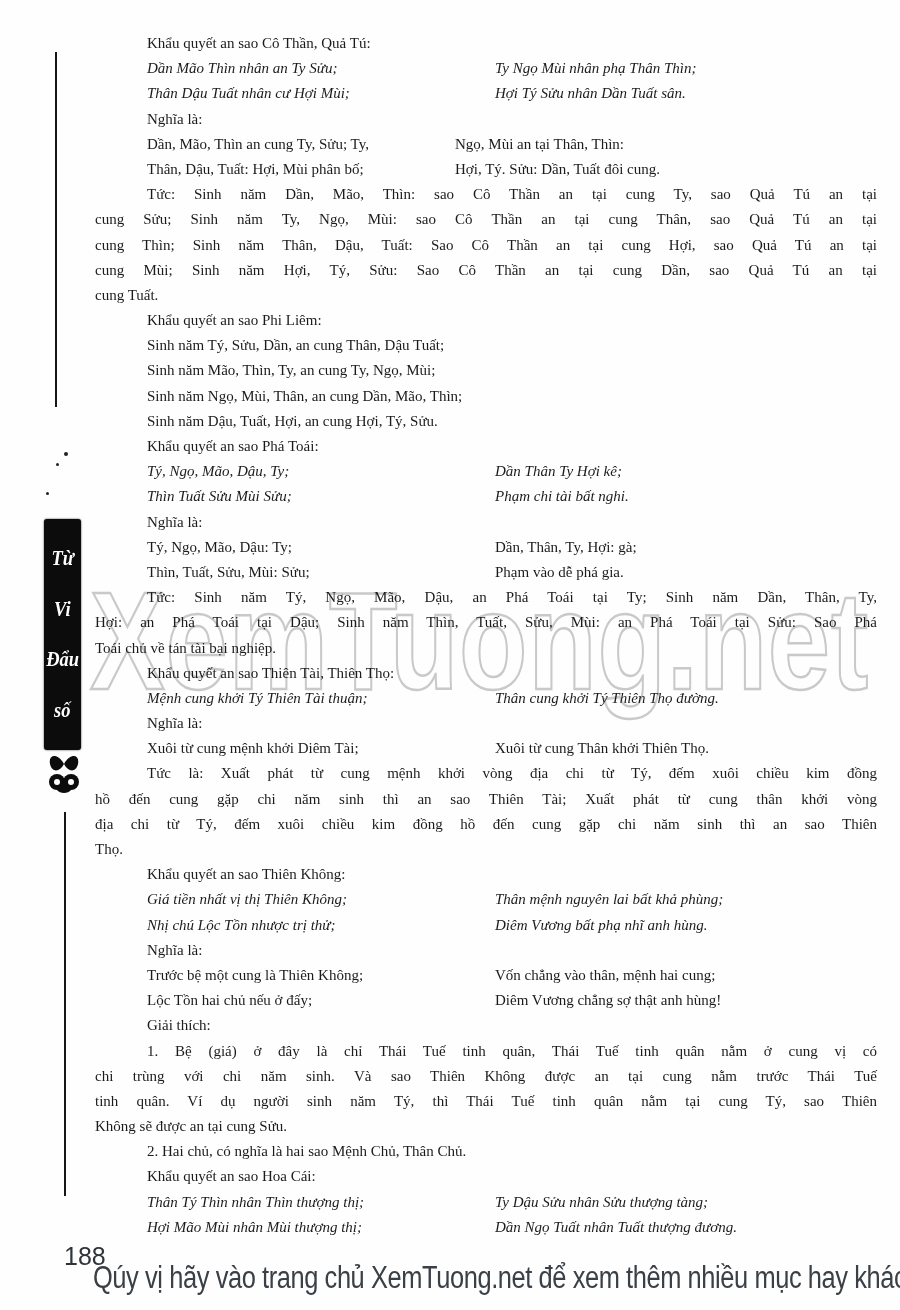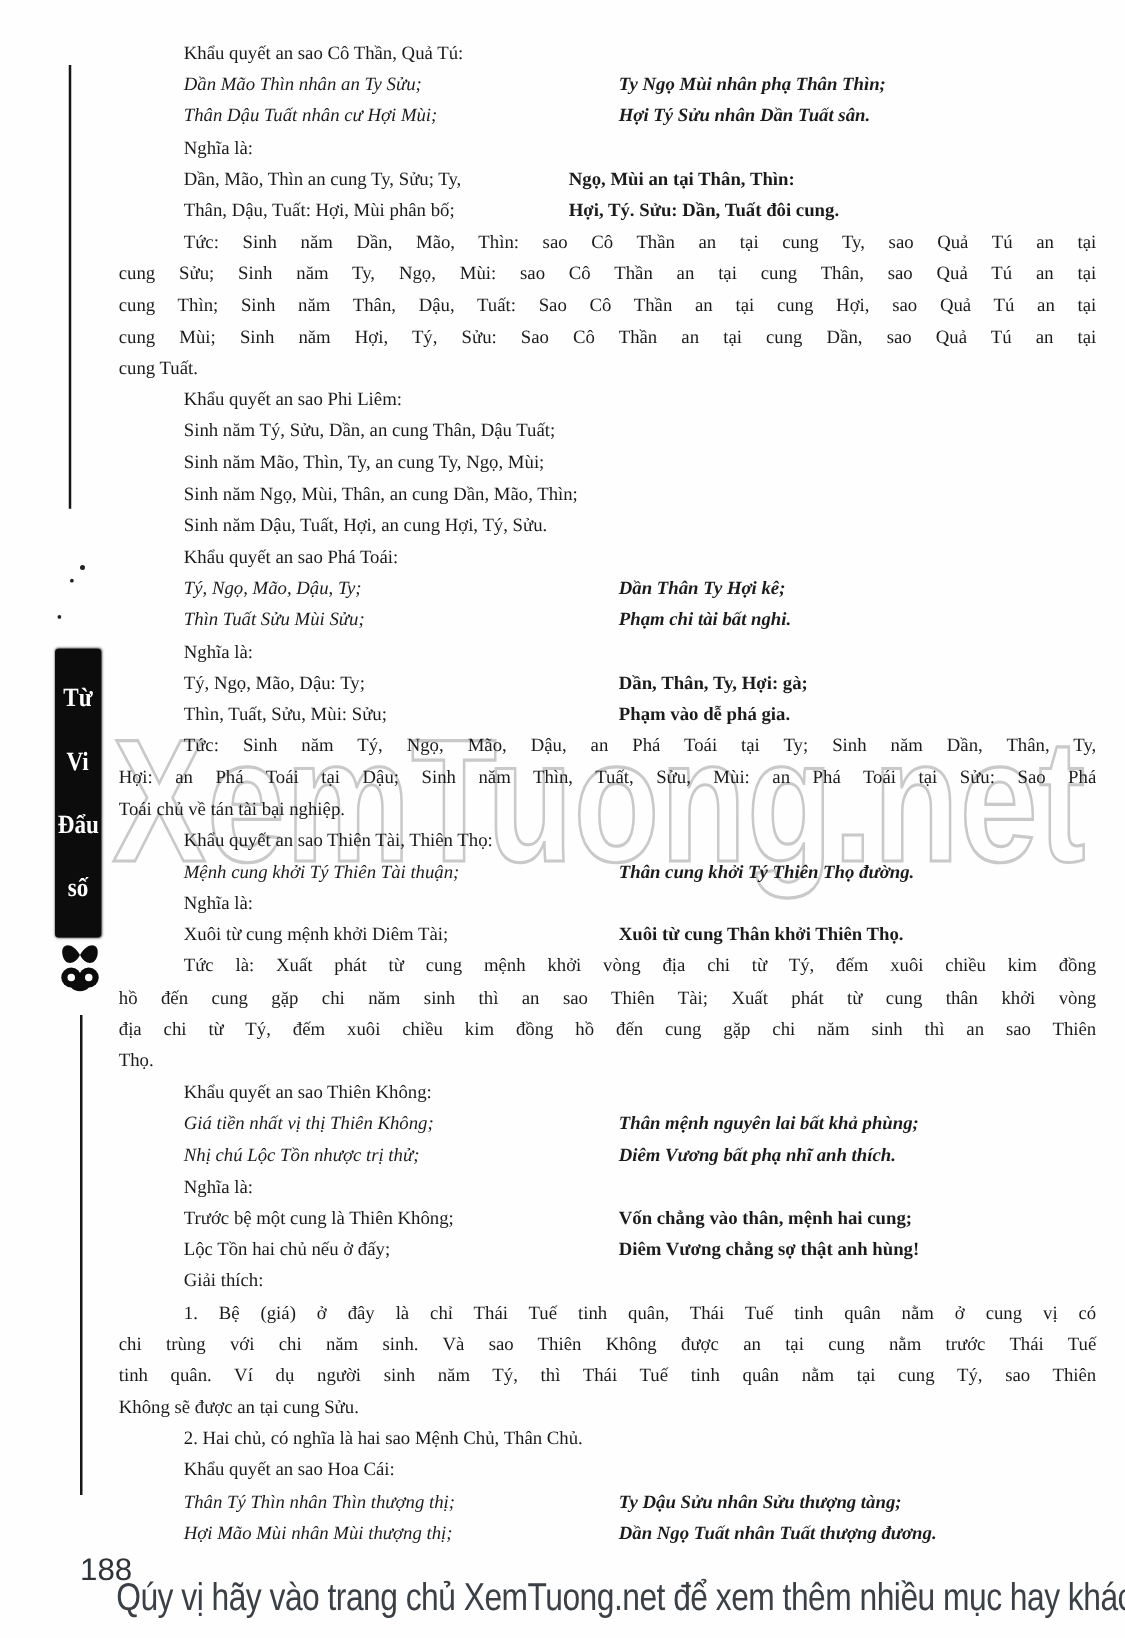--- a/index.html
+++ b/index.html
@@ -16,40 +16,41 @@
   .speck{position:absolute;background:#222;border-radius:50%;}
   .sp1{left:64px;top:452px;width:4px;height:4px;}
   .sp2{left:56px;top:463px;width:3px;height:3px;}
   .sp3{left:46px;top:492px;width:3px;height:3px;}
   
   .banner{
     position:absolute;left:44px;top:519px;width:37px;height:231px;
     background:#0c0c0c;border-radius:3px;
     display:flex;flex-direction:column;align-items:center;justify-content:space-evenly;
     box-shadow:0 0 2px #333;
+    font-style:italic;
   }
   .banner .ch{
     color:#fff;font-weight:bold;font-size:21px;line-height:21px;
     transform:scaleX(.88);white-space:nowrap;
   }
   .ornament{position:absolute;left:46px;top:752px;width:36px;height:42px;}
   
   .watermark{
     position:absolute;left:90px;top:566px;z-index:1;
     font-family:"Liberation Sans","DejaVu Sans",sans-serif;
     font-weight:bold;font-size:140px;line-height:150px;white-space:nowrap;
     color:transparent;-webkit-text-stroke:2.5px #c9c9c9;
     transform:scaleX(.80);transform-origin:left top;letter-spacing:1px;
   }
   
   .main{position:absolute;left:95px;top:31px;width:782px;z-index:2;font-size:15px;}
   .ln{height:25.2px;line-height:25.2px;white-space:nowrap;padding-left:52px;}
   .it{font-style:italic;}
   .pair{position:relative;}
-  .pair .right{position:absolute;left:400px;top:0;white-space:nowrap;font-weight:bold;}
+  .pair .right{position:absolute;left:400px;top:0;white-space:nowrap;}
   .pair.near .right{left:360px;}
   .pline{height:25.2px;line-height:25.2px;}
   .pline.j{text-align:justify;text-align-last:justify;}
   .pline.first{padding-left:52px;}
   
   .pagenum{
     position:absolute;left:64px;top:1242px;z-index:2;
     font-family:"Liberation Sans","DejaVu Sans",sans-serif;
     font-size:25px;color:#2f3439;
   }
@@ -118,21 +119,21 @@
     <div class="ln">Khẩu quyết an sao Thiên Tài, Thiên Thọ:</div>
     <div class="ln pair it"><span class="left">Mệnh cung khởi Tý Thiên Tài thuận;</span><span class="right">Thân cung khởi Tý Thiên Thọ đường.</span></div>
     <div class="ln">Nghĩa là:</div>
     <div class="ln pair"><span class="left">Xuôi từ cung mệnh khởi Diêm Tài;</span><span class="right">Xuôi từ cung Thân khởi Thiên Thọ.</span></div>
     <div class="pline first j">Tức là: Xuất phát từ cung mệnh khởi vòng địa chi từ Tý, đếm xuôi chiều kim đồng</div>
     <div class="pline j">hồ đến cung gặp chi năm sinh thì an sao Thiên Tài; Xuất phát từ cung thân khởi vòng</div>
     <div class="pline j">địa chi từ Tý, đếm xuôi chiều kim đồng hồ đến cung gặp chi năm sinh thì an sao Thiên</div>
     <div class="pline">Thọ.</div>
     <div class="ln">Khẩu quyết an sao Thiên Không:</div>
     <div class="ln pair it"><span class="left">Giá tiền nhất vị thị Thiên Không;</span><span class="right">Thân mệnh nguyên lai bất khả phùng;</span></div>
-    <div class="ln pair it"><span class="left">Nhị chú Lộc Tồn nhược trị thử;</span><span class="right">Diêm Vương bất phạ nhĩ anh thích.</span></div>
+    <div class="ln pair it"><span class="left">Nhị chú Lộc Tồn nhược trị thử;</span><span class="right">Diêm Vương bất phạ nhĩ anh hùng.</span></div>
     <div class="ln">Nghĩa là:</div>
     <div class="ln pair"><span class="left">Trước bệ một cung là Thiên Không;</span><span class="right">Vốn chẳng vào thân, mệnh hai cung;</span></div>
     <div class="ln pair"><span class="left">Lộc Tồn hai chủ nếu ở đấy;</span><span class="right">Diêm Vương chẳng sợ thật anh hùng!</span></div>
     <div class="ln">Giải thích:</div>
     <div class="pline first j">1. Bệ (giá) ở đây là chỉ Thái Tuế tinh quân, Thái Tuế tinh quân nằm ở cung vị có</div>
     <div class="pline j">chi trùng với chi năm sinh. Và sao Thiên Không được an tại cung nằm trước Thái Tuế</div>
     <div class="pline j">tinh quân. Ví dụ người sinh năm Tý, thì Thái Tuế tinh quân nằm tại cung Tý, sao Thiên</div>
     <div class="pline">Không sẽ được an tại cung Sửu.</div>
     <div class="ln">2. Hai chủ, có nghĩa là hai sao Mệnh Chủ, Thân Chủ.</div>
     <div class="ln">Khẩu quyết an sao Hoa Cái:</div>

